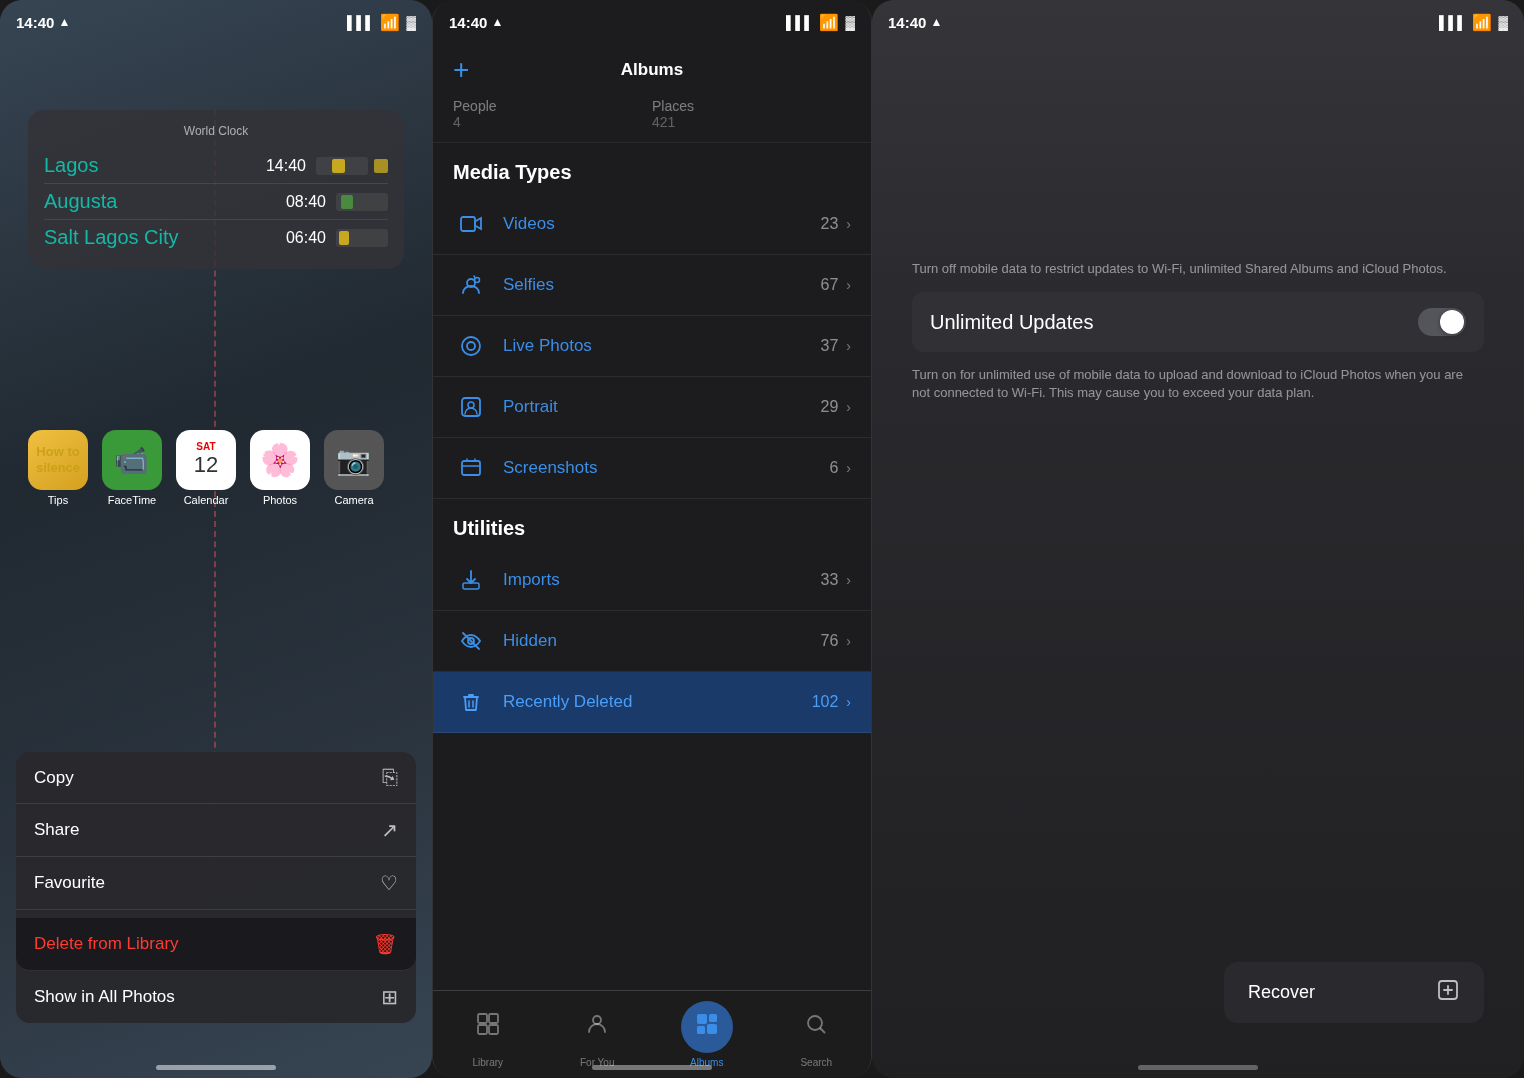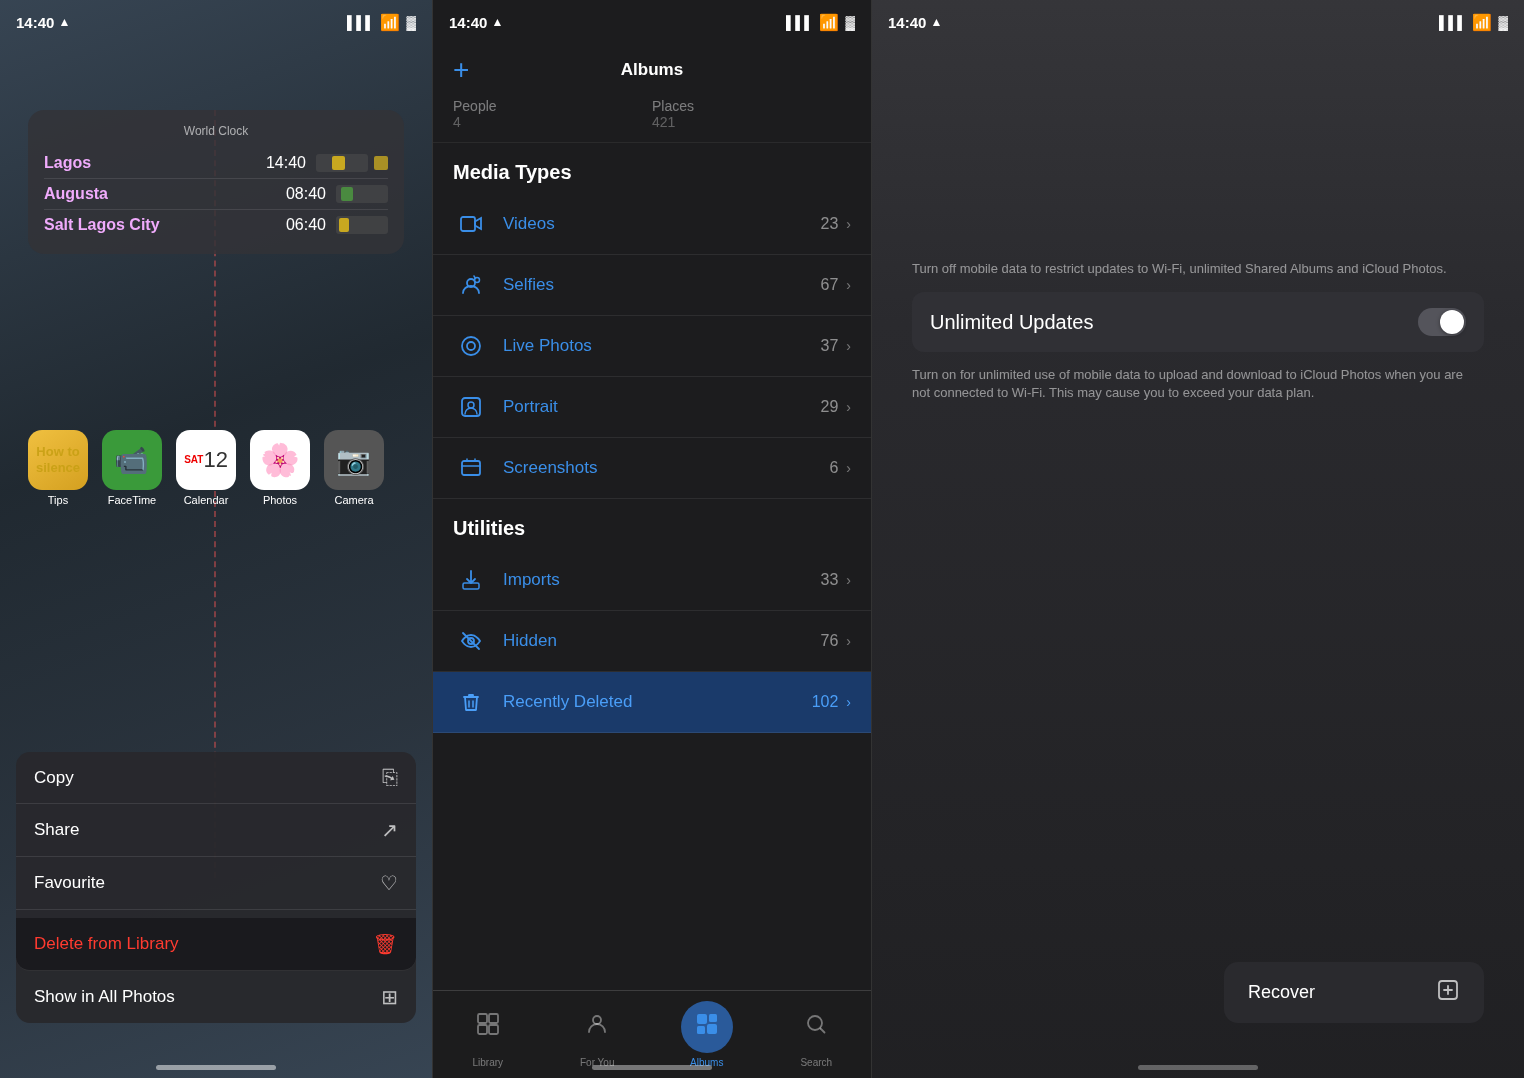--- a/index.html
+++ b/index.html
@@ -10,20 +10,21 @@
       display: flex;
       font-family: -apple-system, 'SF Pro Display', 'Helvetica Neue', sans-serif;
       overflow: hidden;
     }
 
     
     .panel {
       position: relative;
       overflow: hidden;
       flex-shrink: 0;
+      border-radius: 22px;
     }
 
     
     .panel-1 {
       width: 432px;
       height: 1078px;
       background: #2a2e35;
     }
 
     .phone-bg-1 {
@@ -75,21 +76,21 @@
       margin-bottom: 10px;
       text-align: center;
     }
     .clock-row {
       display: flex;
       align-items: center;
       padding: 6px 0;
       border-bottom: 1px solid rgba(255,255,255,0.1);
     }
     .clock-row:last-child { border-bottom: none; }
-    .city-name { font-size: 16px; font-weight: 700; flex: 1; color: #f0abfc; }
+    .city-name { font-size: 20px; font-weight: 400; flex: 1; color: #14b8a6; }
     .clock-time { font-size: 16px; font-weight: 300; color: white; margin-right: 10px; }
     .clock-bar {
       width: 52px;
       height: 18px;
       background: rgba(80,80,80,0.5);
       border-radius: 3px;
       position: relative;
       overflow: hidden;
     }
     .clock-bar-fill {
@@ -481,21 +482,21 @@
     </div>
 
     <div class="app-icon-wrap">
       <div class="app-icon app-icon-facetime">
         <span style="font-size:28px;color:white;">📹</span>
       </div>
       <span class="app-label">FaceTime</span>
     </div>
 
     <div class="app-icon-wrap">
-      <div class="app-icon app-icon-calendar" style="flex-direction:row;padding:4px;">
+      <div class="app-icon app-icon-calendar" style="flex-direction:column;padding:4px;">
         <div class="cal-inner">SAT</div>
         <div class="cal-day">12</div>
       </div>
       <span class="app-label">Calendar</span>
     </div>
 
     <div class="app-icon-wrap">
       <div class="app-icon app-icon-photos">
         <span style="font-size:32px;">🌸</span>
       </div>

